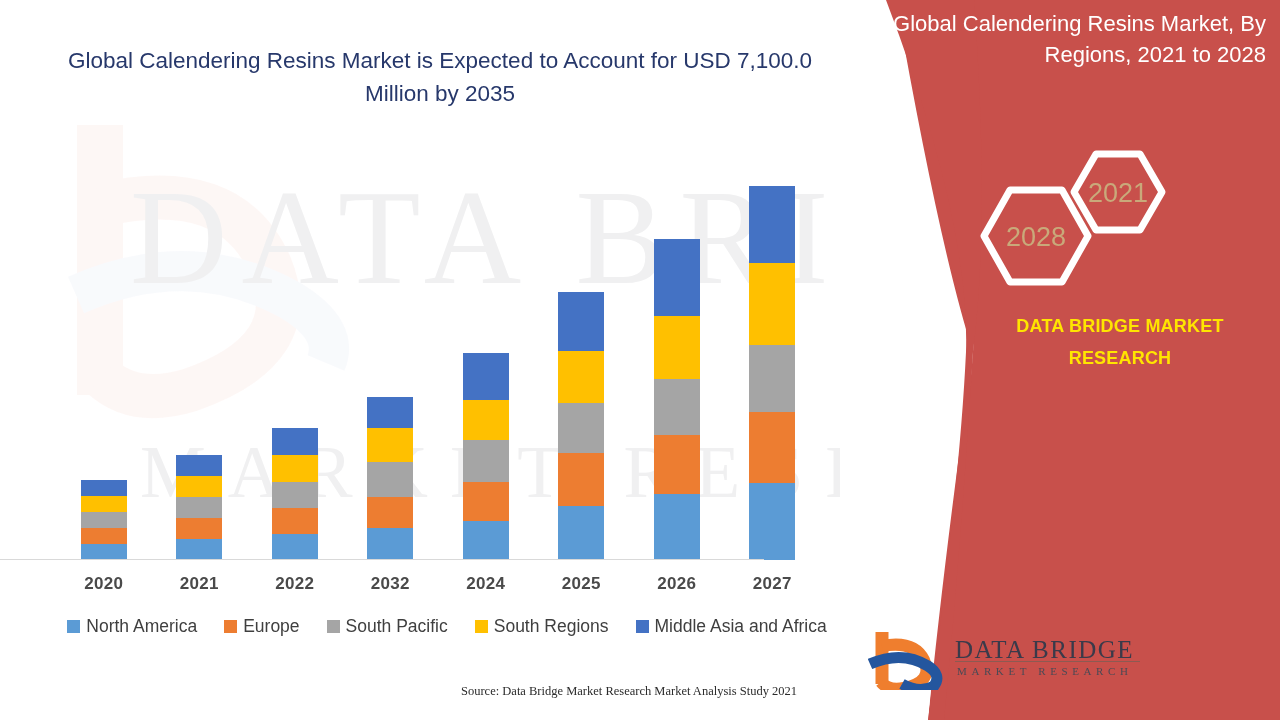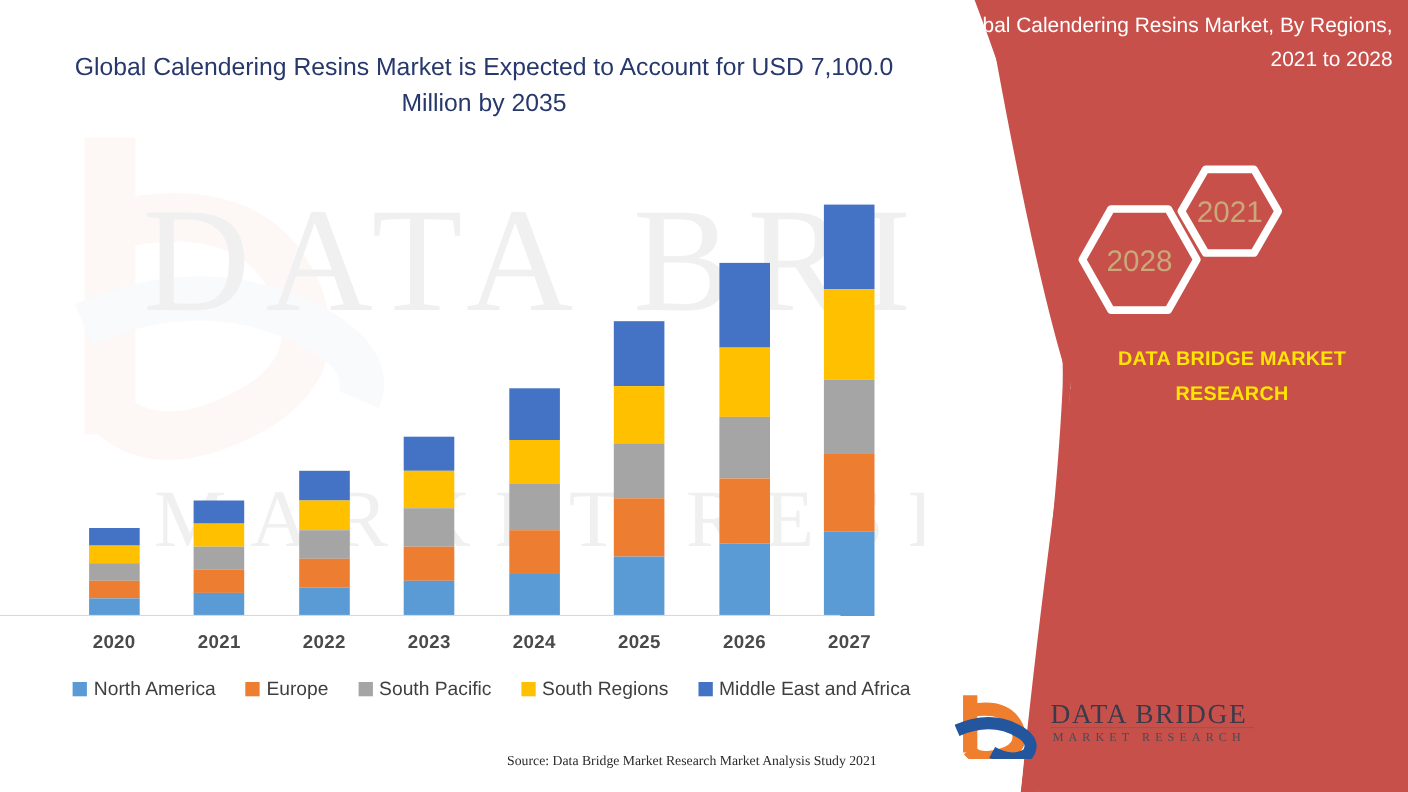--- a/index.html
+++ b/index.html
@@ -83,21 +83,21 @@
 
   
   #right-panel{
     position:absolute; left:840px; top:0; width:440px; height:720px;
     overflow:hidden;
   }
   #right-shape{ position:absolute; left:0; top:0; }
 
   #right-title{
     position:absolute; left:858px; top:8px; width:408px;
-    color:#ffffff; font-size:19px; line-height:31px; text-align:right;
+    color:#ffffff; font-size:22px; line-height:31px; text-align:right;
     font-weight:400;
   }
 
   #hex-group{ position:absolute; left:980px; top:150px; width:200px; height:140px; }
 
   #brand-text{
     position:absolute; left:975px; top:310px; width:290px; text-align:center;
     color:#ffe500; font-size:18px; line-height:32px; font-weight:bold;
     letter-spacing:.2px;
   }
@@ -194,21 +194,21 @@
           <div class="seg" style="height: 77px; background: rgb(91, 155, 213);"></div>
         </div>
       </div>
   </div>
   <div id="axis-line"></div>
 
   <div id="x-labels">
       <div class="x-label">2020</div>
       <div class="x-label">2021</div>
       <div class="x-label">2022</div>
-      <div class="x-label">2023</div>
+      <div class="x-label">2032</div>
       <div class="x-label">2024</div>
       <div class="x-label">2025</div>
       <div class="x-label">2026</div>
       <div class="x-label">2027</div>
     </div>
 
   <div id="legend">
       <div class="legend-item">
         <span class="legend-swatch" style="background: rgb(91, 155, 213);"></span>
         <span class="legend-label">North America</span>
@@ -220,21 +220,21 @@
       <div class="legend-item">
         <span class="legend-swatch" style="background: rgb(165, 165, 165);"></span>
         <span class="legend-label">South Pacific</span>
       </div>
       <div class="legend-item">
         <span class="legend-swatch" style="background: rgb(255, 192, 0);"></span>
         <span class="legend-label">South Regions</span>
       </div>
       <div class="legend-item">
         <span class="legend-swatch" style="background: rgb(68, 114, 196);"></span>
-        <span class="legend-label">Middle East and Africa</span>
+        <span class="legend-label">Middle Asia and Africa</span>
       </div>
     </div>
 
   <div id="footer">
     <div id="source-text">Source: Data Bridge Market Research Market Analysis Study 2021</div>
   </div>
 </div>
 
 <div id="right-panel">
   <svg id="right-shape" width="440" height="720" viewBox="0 0 440 720">

